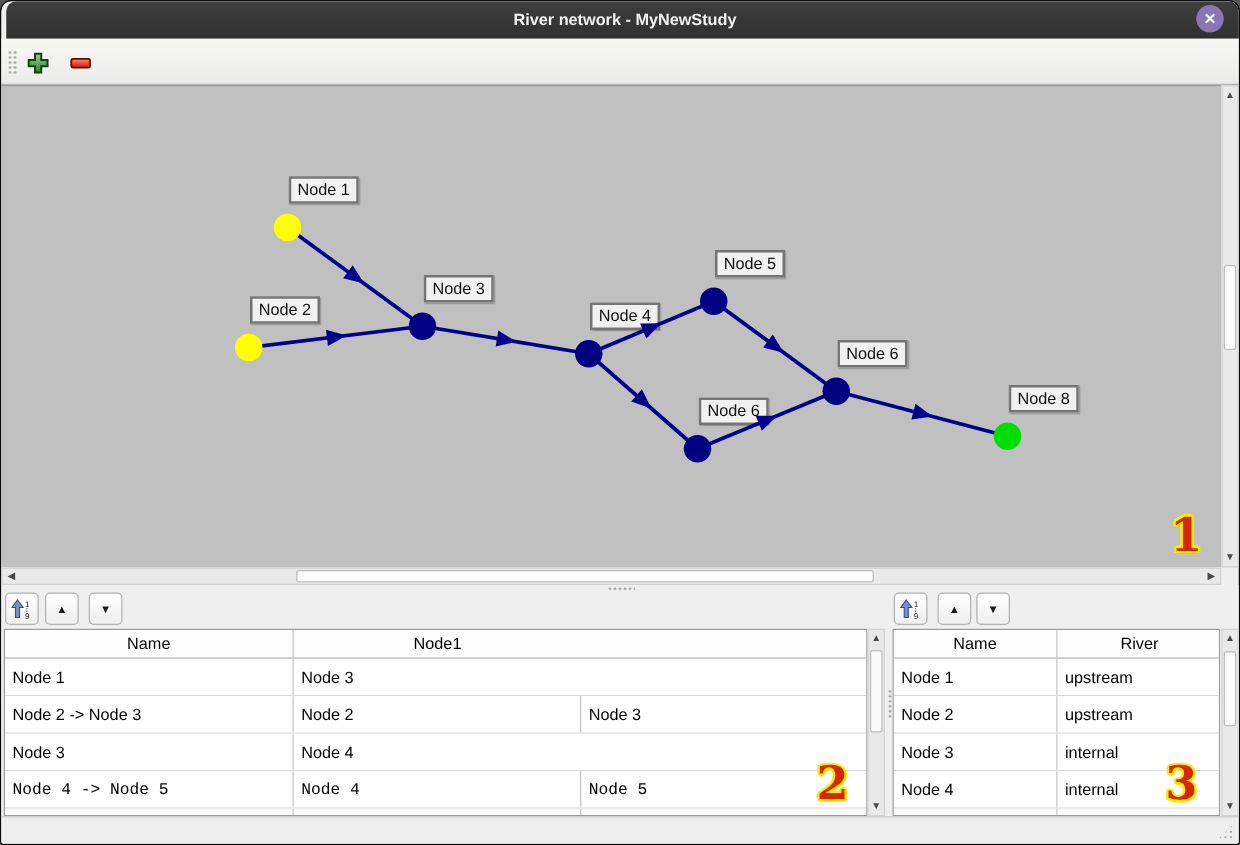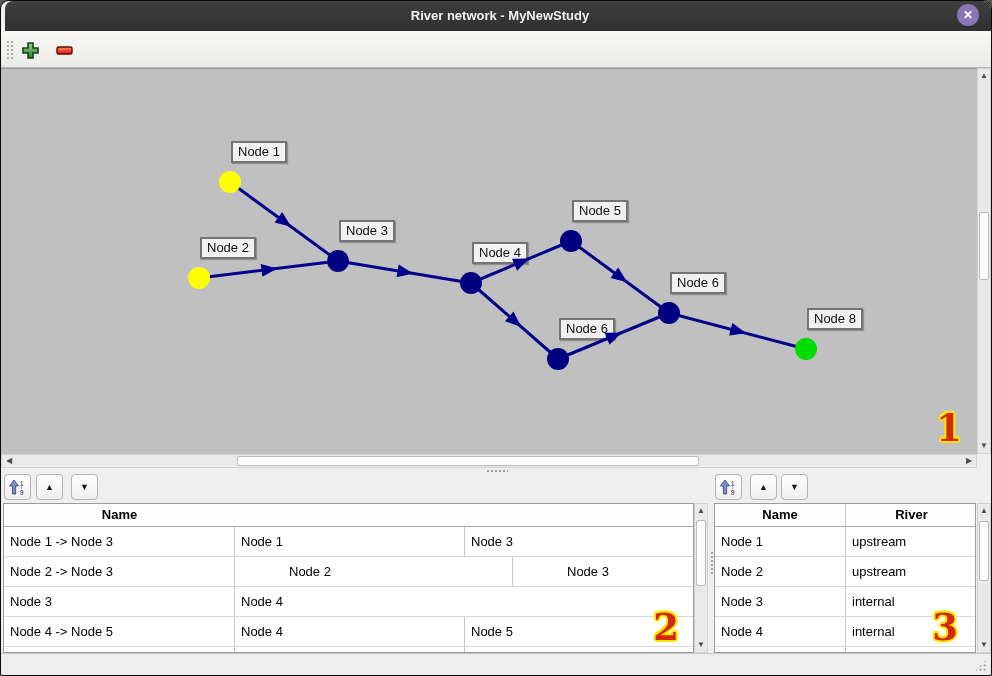--- a/index.html
+++ b/index.html
@@ -89,21 +89,21 @@
   .sq-btn svg { display:block; margin:auto; }
 
   
   .tables { position:absolute; left:0; top:502px; width:990px; height:150px; background:#efefef; }
   .tbl {
     position:absolute; top:0; height:150px; background:#fff;
     border:1px solid #9b9b9b; overflow:hidden; font-size:13px; color:#000;
   }
   .thead { display:grid; height:23px; border-bottom:1px solid #a8a8a8; background:#fdfdfd; }
   .th {
-    line-height:22px; text-align:center; border-right:1px solid #c6c6c6; cursor:pointer;font-weight:bold;
+    line-height:22px; text-align:center; border-right:1px solid #c6c6c6; cursor:pointer;
   }
   .th:last-child { border-right:none; }
   .trow { display:grid; height:30px; border-bottom:1px solid #d8d8d8; background:#fff; cursor:default; }
   .td {
     line-height:29px; padding-left:6px; border-right:1px solid #c6c6c6;
     overflow:hidden; white-space:nowrap;
   }
   .td:last-child { border-right:none; }
   .split-dots-v {
     position:absolute; left:709px; top:48px; width:4px; height:24px;
@@ -263,36 +263,36 @@
     <button class="sq-btn" style="left:780px;">
       <span>▼</span>
     </button>
   </div>
 
   <div class="tables">
 
     <div class="tbl" style="left:2px; width:691px;">
       <div class="thead" style="grid-template-columns:231px 230px 230px;">
         <div class="th">Name</div>
+        <div class="th">Node1</div>
       </div>
       <div class="trow" style="grid-template-columns:231px 230px 230px;">
-        <div class="td">Node 1 -&gt; Node 3</div>
         <div class="td">Node 1</div>
         <div class="td">Node 3</div>
       </div>
-      <div class="trow" style="grid-template-columns:231px 230px 230px;gap:48px;">
+      <div class="trow" style="grid-template-columns:231px 230px 230px;">
         <div class="td">Node 2 -&gt; Node 3</div>
         <div class="td">Node 2</div>
         <div class="td">Node 3</div>
       </div>
       <div class="trow" style="grid-template-columns:231px 230px 230px;">
         <div class="td">Node 3</div>
         <div class="td">Node 4</div>
       </div>
-      <div class="trow" style="grid-template-columns:231px 230px 230px;">
+      <div class="trow" style="grid-template-columns:231px 230px 230px;font-family:Liberation Mono, monospace;">
         <div class="td">Node 4 -&gt; Node 5</div>
         <div class="td">Node 4</div>
         <div class="td">Node 5</div>
       </div>
       <div class="trow" style="grid-template-columns:231px 230px 230px;">
         <div class="td"></div>
         <div class="td"></div>
         <div class="td"></div>
       </div>
     </div>

